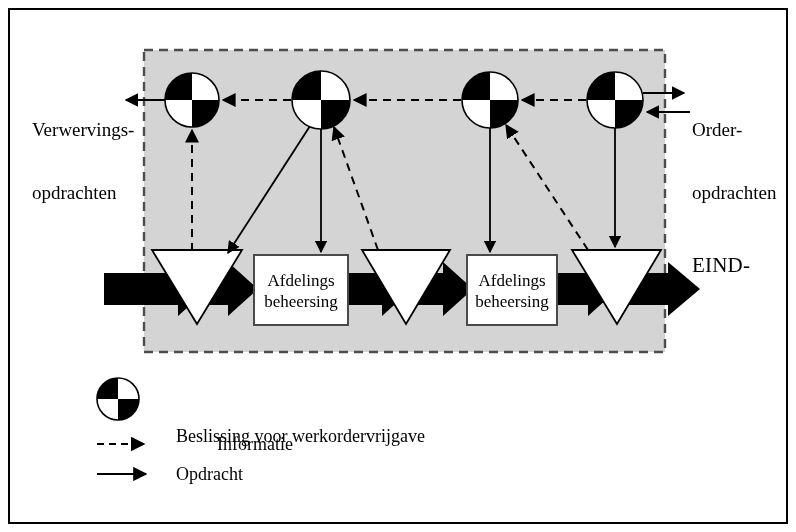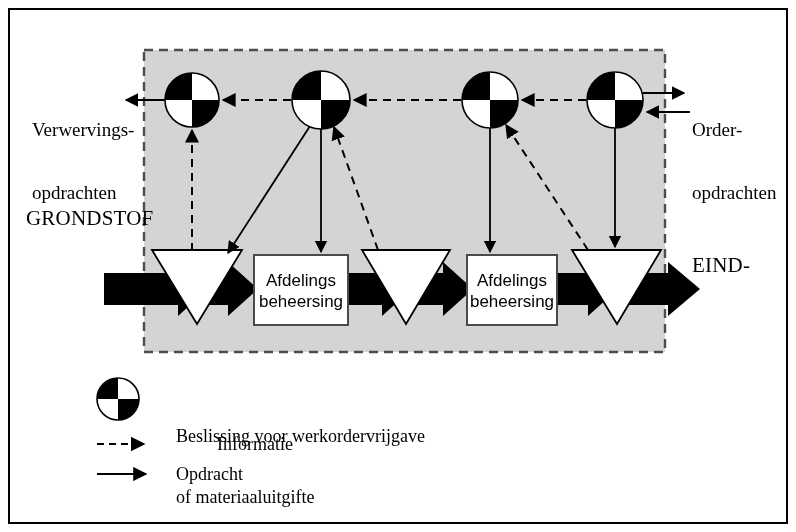--- a/index.html
+++ b/index.html
@@ -46,21 +46,21 @@
     letter-spacing: 0.2px;
   }
   .lbl-side {
     font-size: 19px;
   }
   .lbl-legend {
     font-size: 18px;
   }
   .boxtext {
     position: absolute;
-    font-family: Liberation Sans, sans-serif;
+    font-family: Liberation Serif, serif;
     font-size: 17px;
     color: #000000;
     text-align: center;
     line-height: 1.22;
   }
 </style>
 </head>
 <body>
 
 <div id="page">
@@ -213,38 +213,36 @@
   <div class="lbl lbl-side" style="left:32px; top:76px; text-align:left;">
     <div>Verwervings-</div>
     <div>opdrachten</div>
   </div>
 
   <div class="lbl lbl-side" style="left:692px; top:76px; text-align:left;">
     <div>Order-</div>
     <div>opdrachten</div>
   </div>
 
-  <div class="lbl lbl-flow" style="left:26px; top:207px;">GRONDSTOF</div>
 
   <div class="lbl lbl-flow" style="left:692px; top:207px; text-align:center;">
     <div>EIND-</div>
   </div>
 
   <div class="boxtext" style="left:254px; top:271px; width:94px;">
     <div>Afdelings</div>
     <div>beheersing</div>
   </div>
 
   <div class="boxtext" style="left:467px; top:271px; width:90px;">
     <div>Afdelings</div>
     <div>beheersing</div>
   </div>
 
   <div class="lbl lbl-legend" style="left:176px; top:386px;">
     <div>Beslissing voor werkordervrijgave</div>
-    <div>of materiaaluitgifte</div>
   </div>
 
   <div class="lbl lbl-legend" style="left:176px; top:434px;margin-left:41px;">Informatie</div>
 
   <div class="lbl lbl-legend" style="left:176px; top:464px;text-align:right;">Opdracht</div>
 
 </div>
 
 </body></html>

